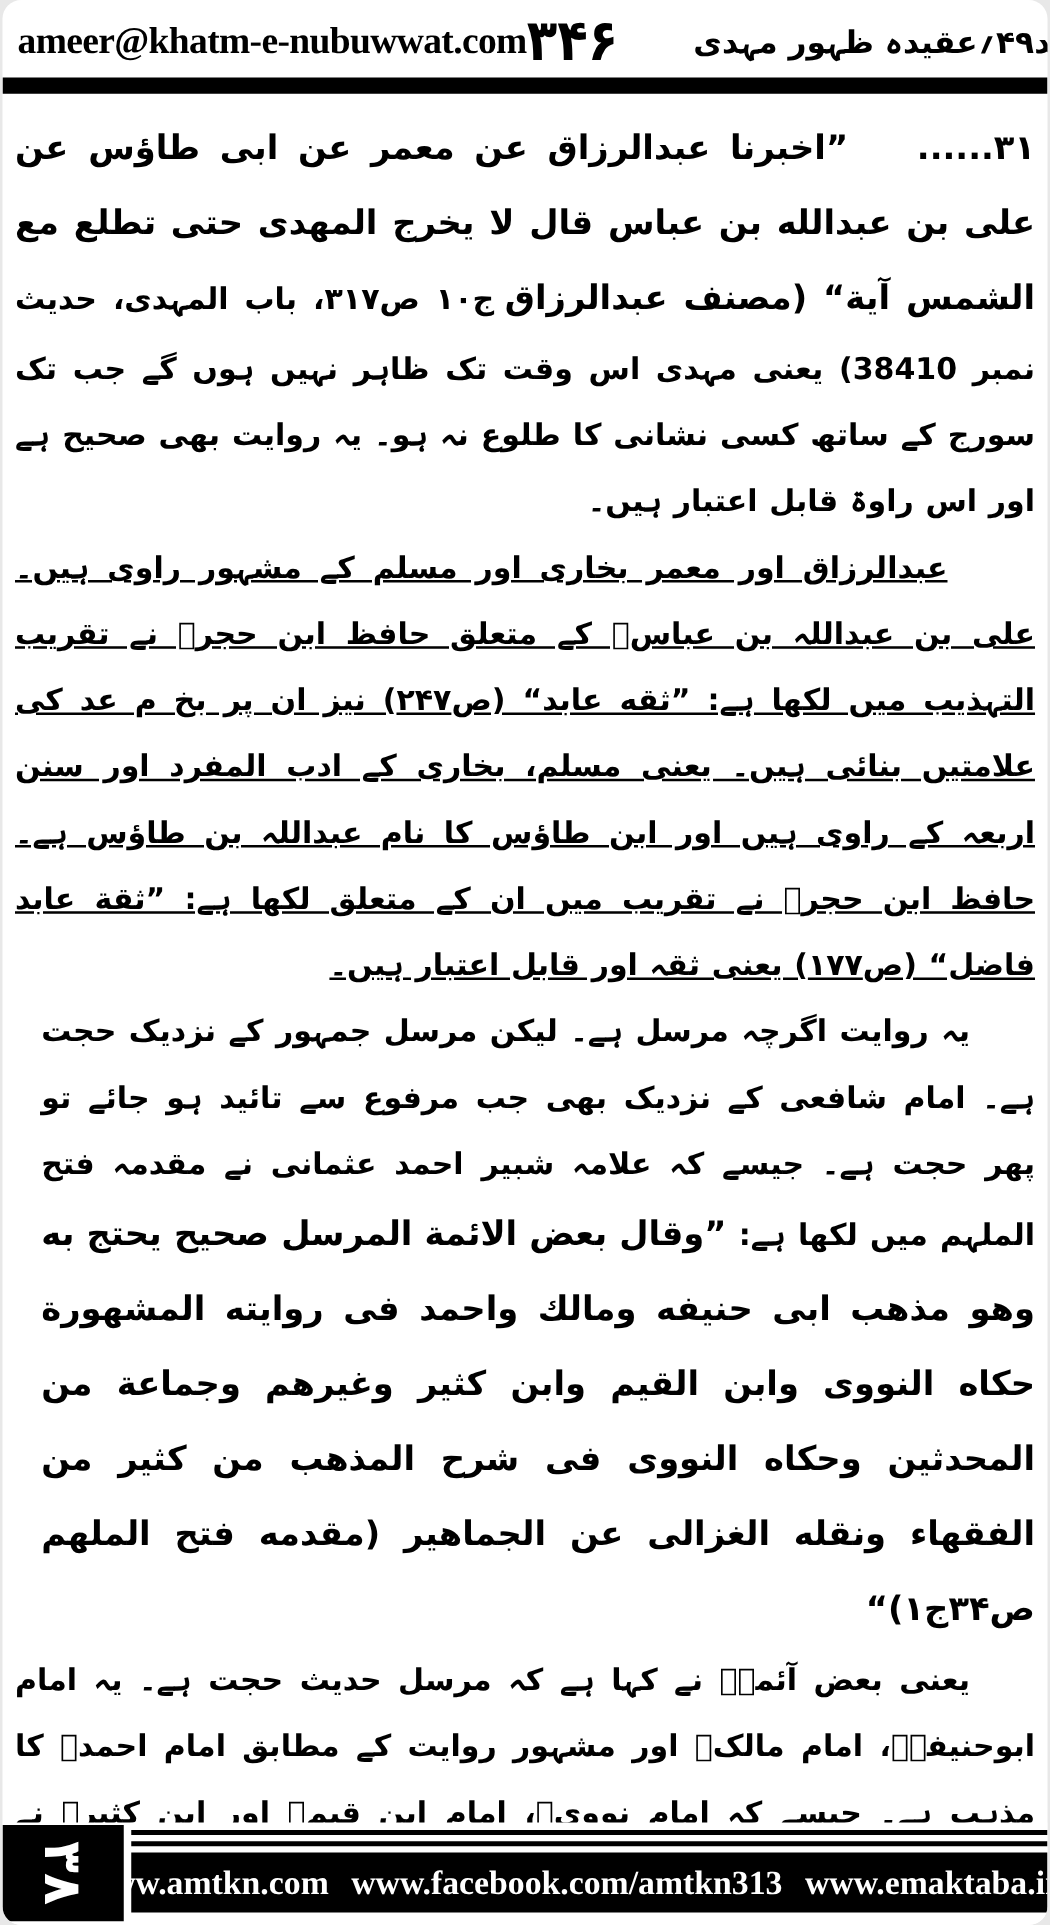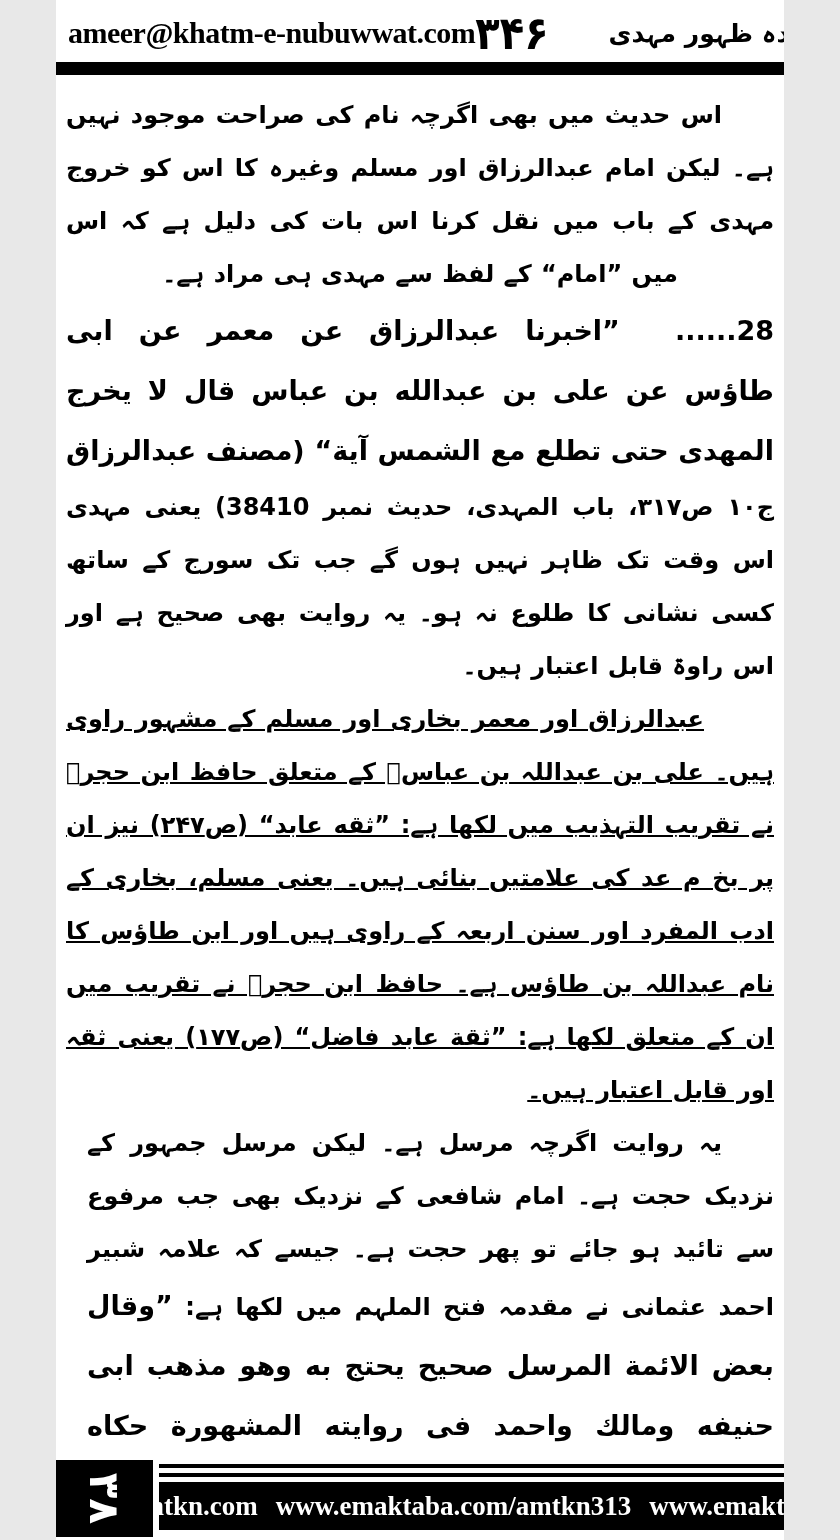--- a/index.html
+++ b/index.html
@@ -1,21 +1,22 @@
 <!DOCTYPE html>
 <html><head>
 <meta charset="utf-8">
 <style>
   html, body { margin: 0; padding: 0; background: #e8e8e8; }
   .page {
-    width: 728px; height: 1540px;
+    width: 836px; height: 1540px;
     background: #ffffff; color: #000;
     position: relative; overflow: hidden;
     margin: 0 auto;
     font-family: "DejaVu Sans", sans-serif;
+    border-radius: 15px;
   }
 
   
   .hdr {
     display: flex; justify-content: space-between; align-items: center;
     padding: 16px 12px 0 12px; height: 50px; box-sizing: border-box;
   }
   .hdr-email {
     font-family: "Liberation Serif", serif;
     font-weight: 700; font-size: 30px; letter-spacing: -0.5px;
@@ -73,24 +74,23 @@
 
   <header class="hdr">
     <div class="hdr-email">ameer@khatm-e-nubuwwat.com</div>
     <div class="hdr-pagenum">۳۴۶</div>
     <div class="hdr-title">احتساب جلد۴۹؍عقیدہ ظہور مہدی</div>
   </header>
 
   <div class="top-rule"></div>
 
   <main>
-    <p class="urdu p1">اس حدیث میں بھی اگرچہ نام کی صراحت موجود نہیں ہے۔ لیکن امام عبدالرزاق اور مسلم وغیرہ کا اس کو خروج مہدی کے باب میں نقل کرنا اس بات کی دلیل ہے کہ اس میں ”امام“ کے لفظ سے مہدی ہی مراد ہے۔</p>
 
     <p>
-      <span class="arabic hadith-num">28......</span><span class="arabic">”اخبرنا عبدالرزاق عن معمر عن ابی طاؤس عن علی بن عبدالله بن عباس قال لا یخرج المهدی حتی تطلع مع الشمس آیة“ (مصنف عبدالرزاق</span>
+      <span class="arabic hadith-num">۳۱......</span><span class="arabic">”اخبرنا عبدالرزاق عن معمر عن ابی طاؤس عن علی بن عبدالله بن عباس قال لا یخرج المهدی حتی تطلع مع الشمس آیة“ (مصنف عبدالرزاق</span>
       <span class="urdu">ج۱۰ ص۳۱۷، باب المہدی، حدیث نمبر 38410) یعنی مہدی اس وقت تک ظاہر نہیں ہوں گے جب تک سورج کے ساتھ کسی نشانی کا طلوع نہ ہو۔ یہ روایت بھی صحیح ہے اور اس راوۃ قابل اعتبار ہیں۔</span>
     </p>
 
     <p class="urdu p3">عبدالرزاق اور معمر بخاری اور مسلم کے مشہور راوی ہیں۔ علی بن عبداللہ بن عباسؓ کے متعلق حافظ ابن حجرؒ نے تقریب التہذیب میں لکھا ہے: ”ثقه عابد“ (ص۲۴۷) نیز ان پر بخ م عد کی علامتیں بنائی ہیں۔ یعنی مسلم، بخاری کے ادب المفرد اور سنن اربعہ کے راوی ہیں اور ابن طاؤس کا نام عبداللہ بن طاؤس ہے۔ حافظ ابن حجرؒ نے تقریب میں ان کے متعلق لکھا ہے: ”ثقة عابد فاضل“ (ص۱۷۷) یعنی ثقہ اور قابل اعتبار ہیں۔</p>
 
     <p class="p4">
       <span class="urdu">یہ روایت اگرچہ مرسل ہے۔ لیکن مرسل جمہور کے نزدیک حجت ہے۔ امام شافعی کے نزدیک بھی جب مرفوع سے تائید ہو جائے تو پھر حجت ہے۔ جیسے کہ علامہ شبیر احمد عثمانی نے مقدمہ فتح الملہم میں لکھا ہے: </span><span class="arabic">”وقال بعض الائمة المرسل صحیح یحتج به وهو مذهب ابی حنیفه ومالك واحمد فی روایته المشهورة حکاه النووی وابن القیم وابن کثیر وغیرهم وجماعة من المحدثین وحکاه النووی فی شرح المذهب من کثیر من الفقهاء ونقله الغزالی عن الجماهیر (مقدمه فتح الملهم ص۳۴ج۱)“</span>
     </p>
 
     <p class="urdu p5">یعنی بعض آئمہؒ نے کہا ہے کہ مرسل حدیث حجت ہے۔ یہ امام ابوحنیفہؒ، امام مالکؒ اور مشہور روایت کے مطابق امام احمدؒ کا مذہب ہے۔ جیسے کہ امام نوویؒ، امام ابن قیمؒ اور ابن کثیرؒ نے نقل کیا ہے اور نوویؒ نے شرح مہذب میں اس کو بہت سے فقہاء سے اور امام غزالی نے جمہور سے نقل کیا ہے۔</p>
@@ -99,19 +99,19 @@
 
   <footer class="ftr">
     <div class="ftr-pagebox">
       <span class="num">۳۸</span>
     </div>
     <div class="ftr-right">
       <div class="thin-rule"></div>
       <div class="thin-rule"></div>
       <div class="ftr-bar">
         <span>www.amtkn.com</span>
-        <span>www.emaktaba.com/amtkn313</span>
+        <span>www.facebook.com/amtkn313</span>
         <span>www.emaktaba.info</span>
       </div>
     </div>
   </footer>
 
 </div>
 
 </body></html>

